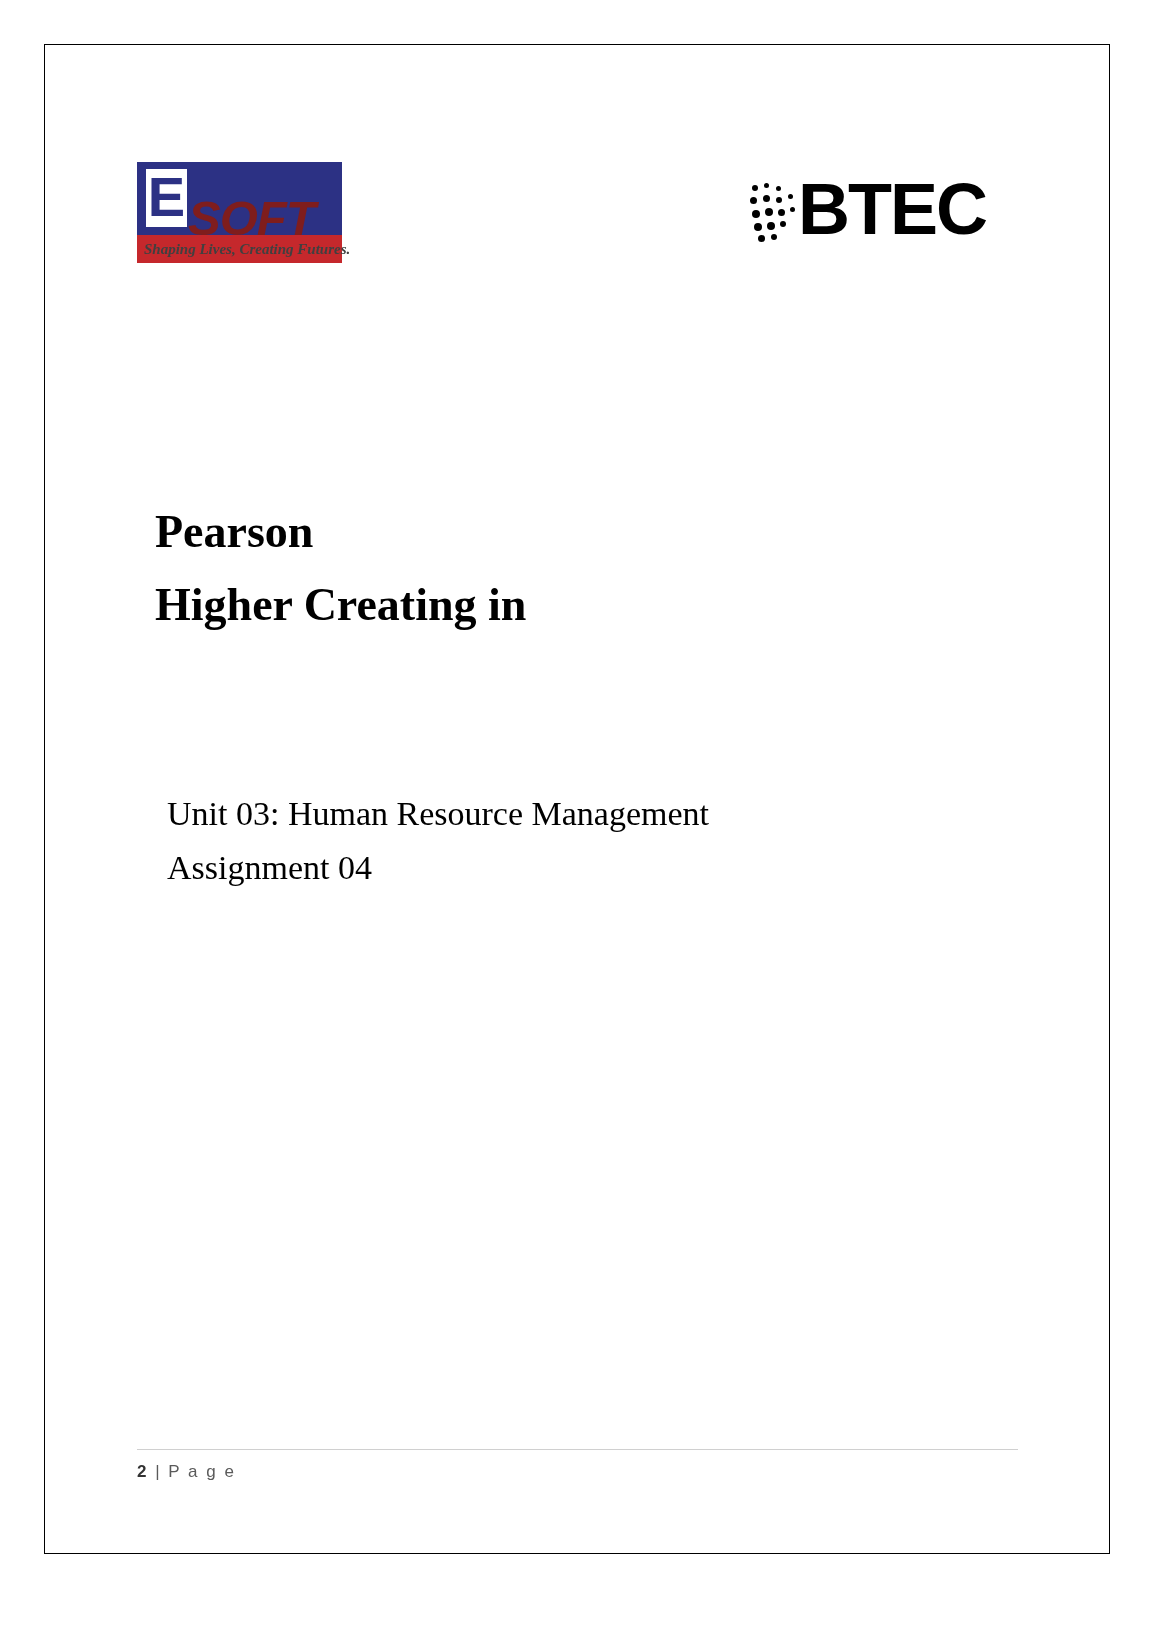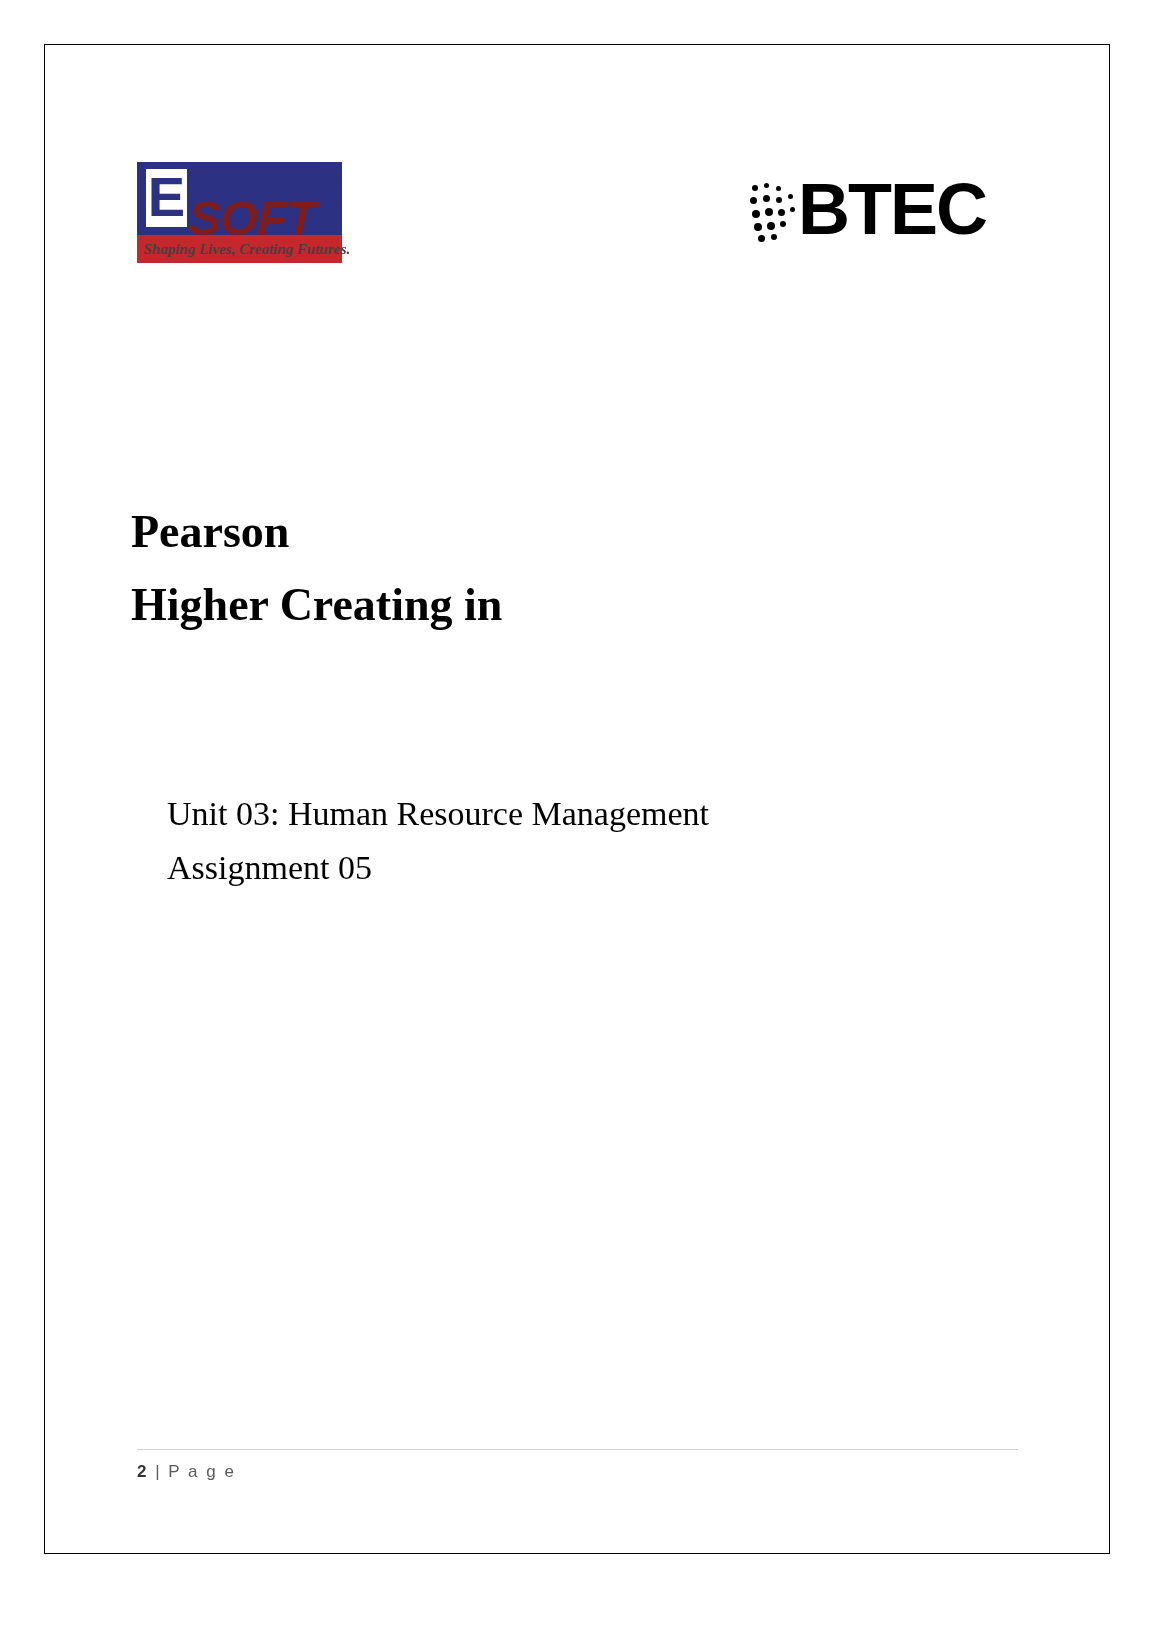--- a/index.html
+++ b/index.html
@@ -125,21 +125,21 @@
     font-weight: bold;
     font-size: 72px;
     line-height: 84px;
     letter-spacing: -2px;
     color: #000000;
   }
 
   
   .title-block {
     position: absolute;
-    left: 86px;
+    left: 110px;
     top: 450px;
     width: 820px;
   }
   .title-line-1,
   .title-line-2 {
     font-family: "Liberation Serif", serif;
     font-weight: bold;
     font-size: 46px;
     line-height: 73px;
     color: #000000;
@@ -228,21 +228,21 @@
       <div class="word">BTEC</div>
     </div>
 
     <div class="title-block">
       <div class="title-line-1">Pearson</div>
       <div class="title-line-2">Higher Creating in</div>
     </div>
 
     <div class="subtitle-block">
       <div class="subtitle-line">Unit 03: Human Resource Management</div>
-      <div class="subtitle-line">Assignment 05</div>
+      <div class="subtitle-line">Assignment 04</div>
     </div>
 
     <div class="footer-rule"></div>
     <div class="footer-text">
       <span class="pagenum">2</span><span> | </span><span>P a g e</span>
     </div>
 
   </div>
 </div>
 

